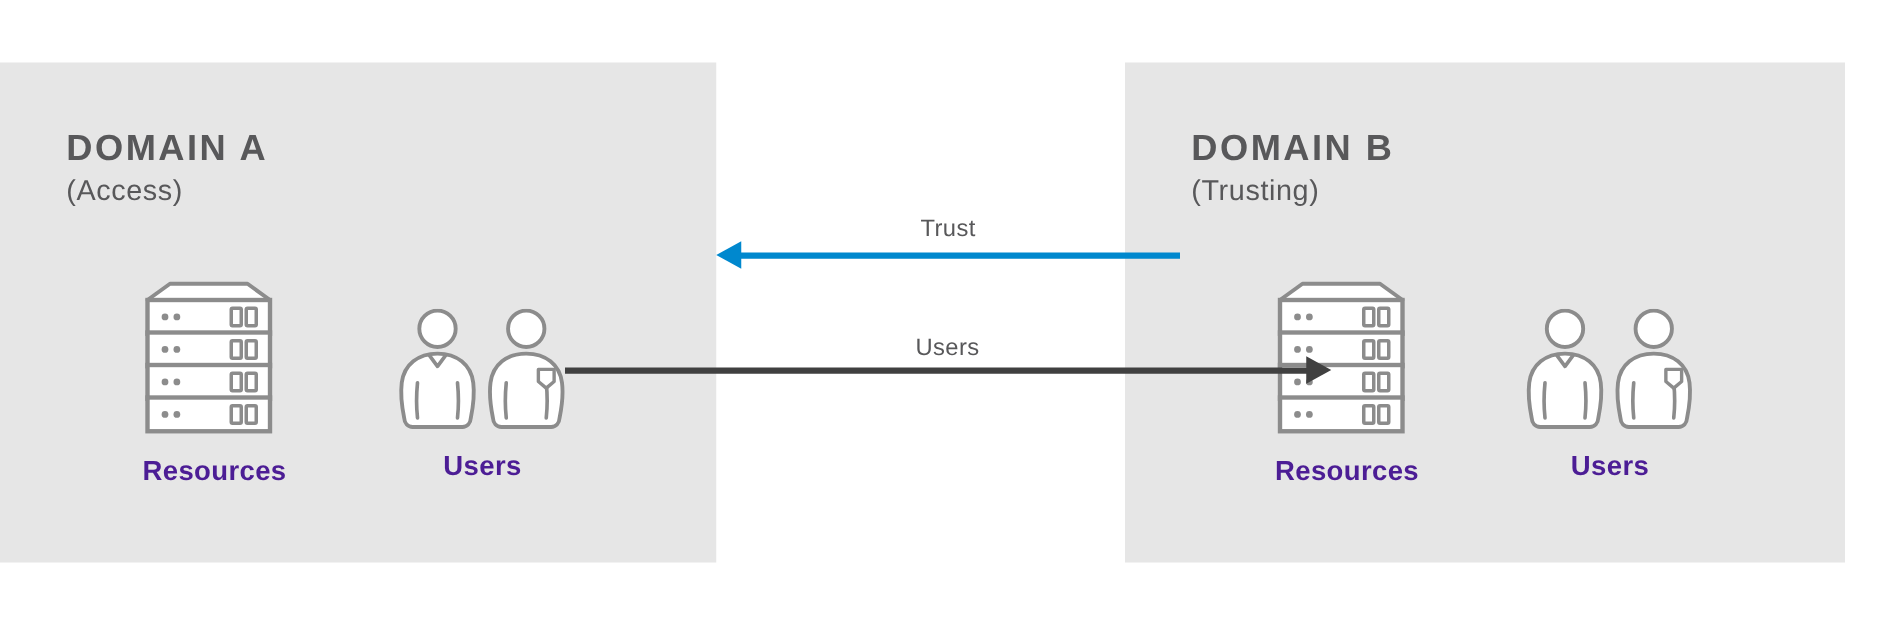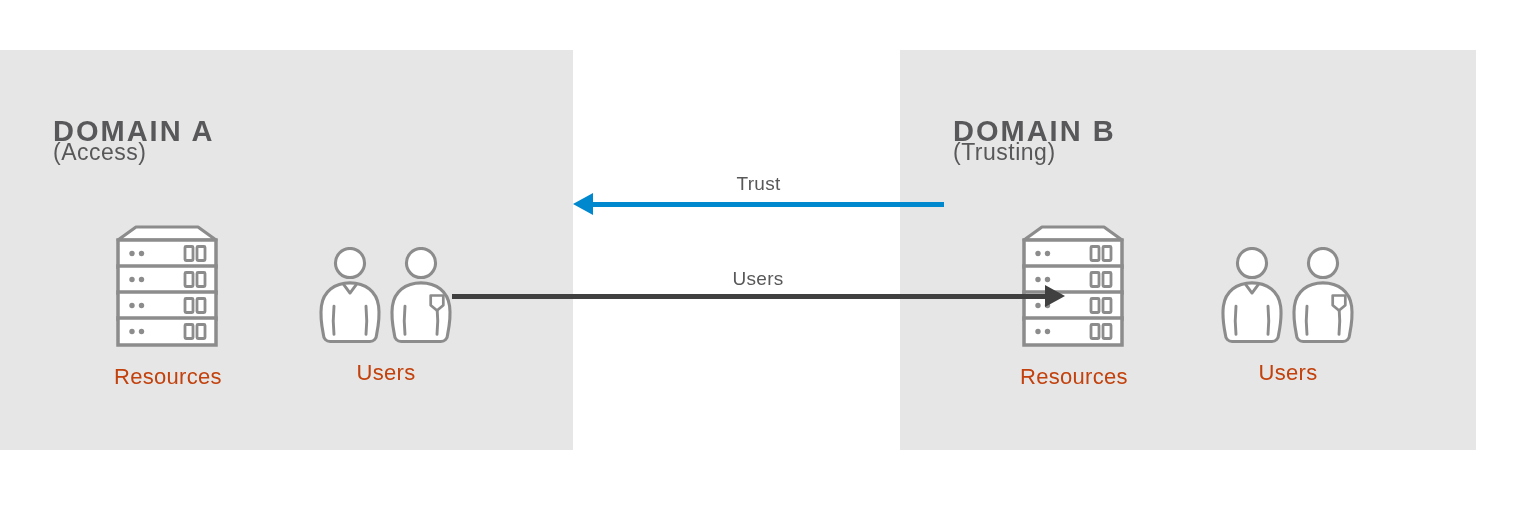--- a/index.html
+++ b/index.html
@@ -15,42 +15,41 @@
     position: absolute; top: 50px; height: 400px;
     background: #e6e6e6;
   }
   .panel-a { left: 0; width: 573px; }
   .panel-b { left: 900px; width: 576px; }
 
   .domain-title {
     position: absolute; left: 53px; top: 53px;
     font-size: 29px; font-weight: bold; letter-spacing: 2px;
     color: #58585a;
-    margin-top: 12px;
   }
   .domain-subtitle {
     position: absolute; left: 53px; top: 89px;
     font-size: 23px; font-weight: normal; letter-spacing: 0.5px;
     color: #58585a;
   }
 
   .icon-group { position: absolute; }
   .server-wrap-a { left: 114px; top: 174px; width: 106px; }
   .users-wrap-a  { left: 318px; top: 197px; width: 136px; }
   .server-wrap-b { left: 120px; top: 174px; width: 106px; }
   .users-wrap-b  { left: 320px; top: 197px; width: 136px; }
 
   .server-svg { width: 106px; height: 124px; display: block; }
   .users-row { display: flex; gap: 7px; align-items: flex-end; }
   .user-svg { width: 64px; height: 97px; display: block; }
 
   .icon-label {
     margin-top: 16px;
     text-align: center;
-    font-size: 22px; color: #c2410c; letter-spacing: 0.3px;
+    font-size: 22px; color: #4c1d95; letter-spacing: 0.3px; font-weight: bold;
   }
 
   .arrow-line { position: absolute; }
   .trust-line {
     left: 591px; top: 202px; width: 353px; height: 5px;
     background: #0088ce;
   }
   .trust-head {
     position: absolute; left: 573px; top: 193px;
     width: 0; height: 0;

